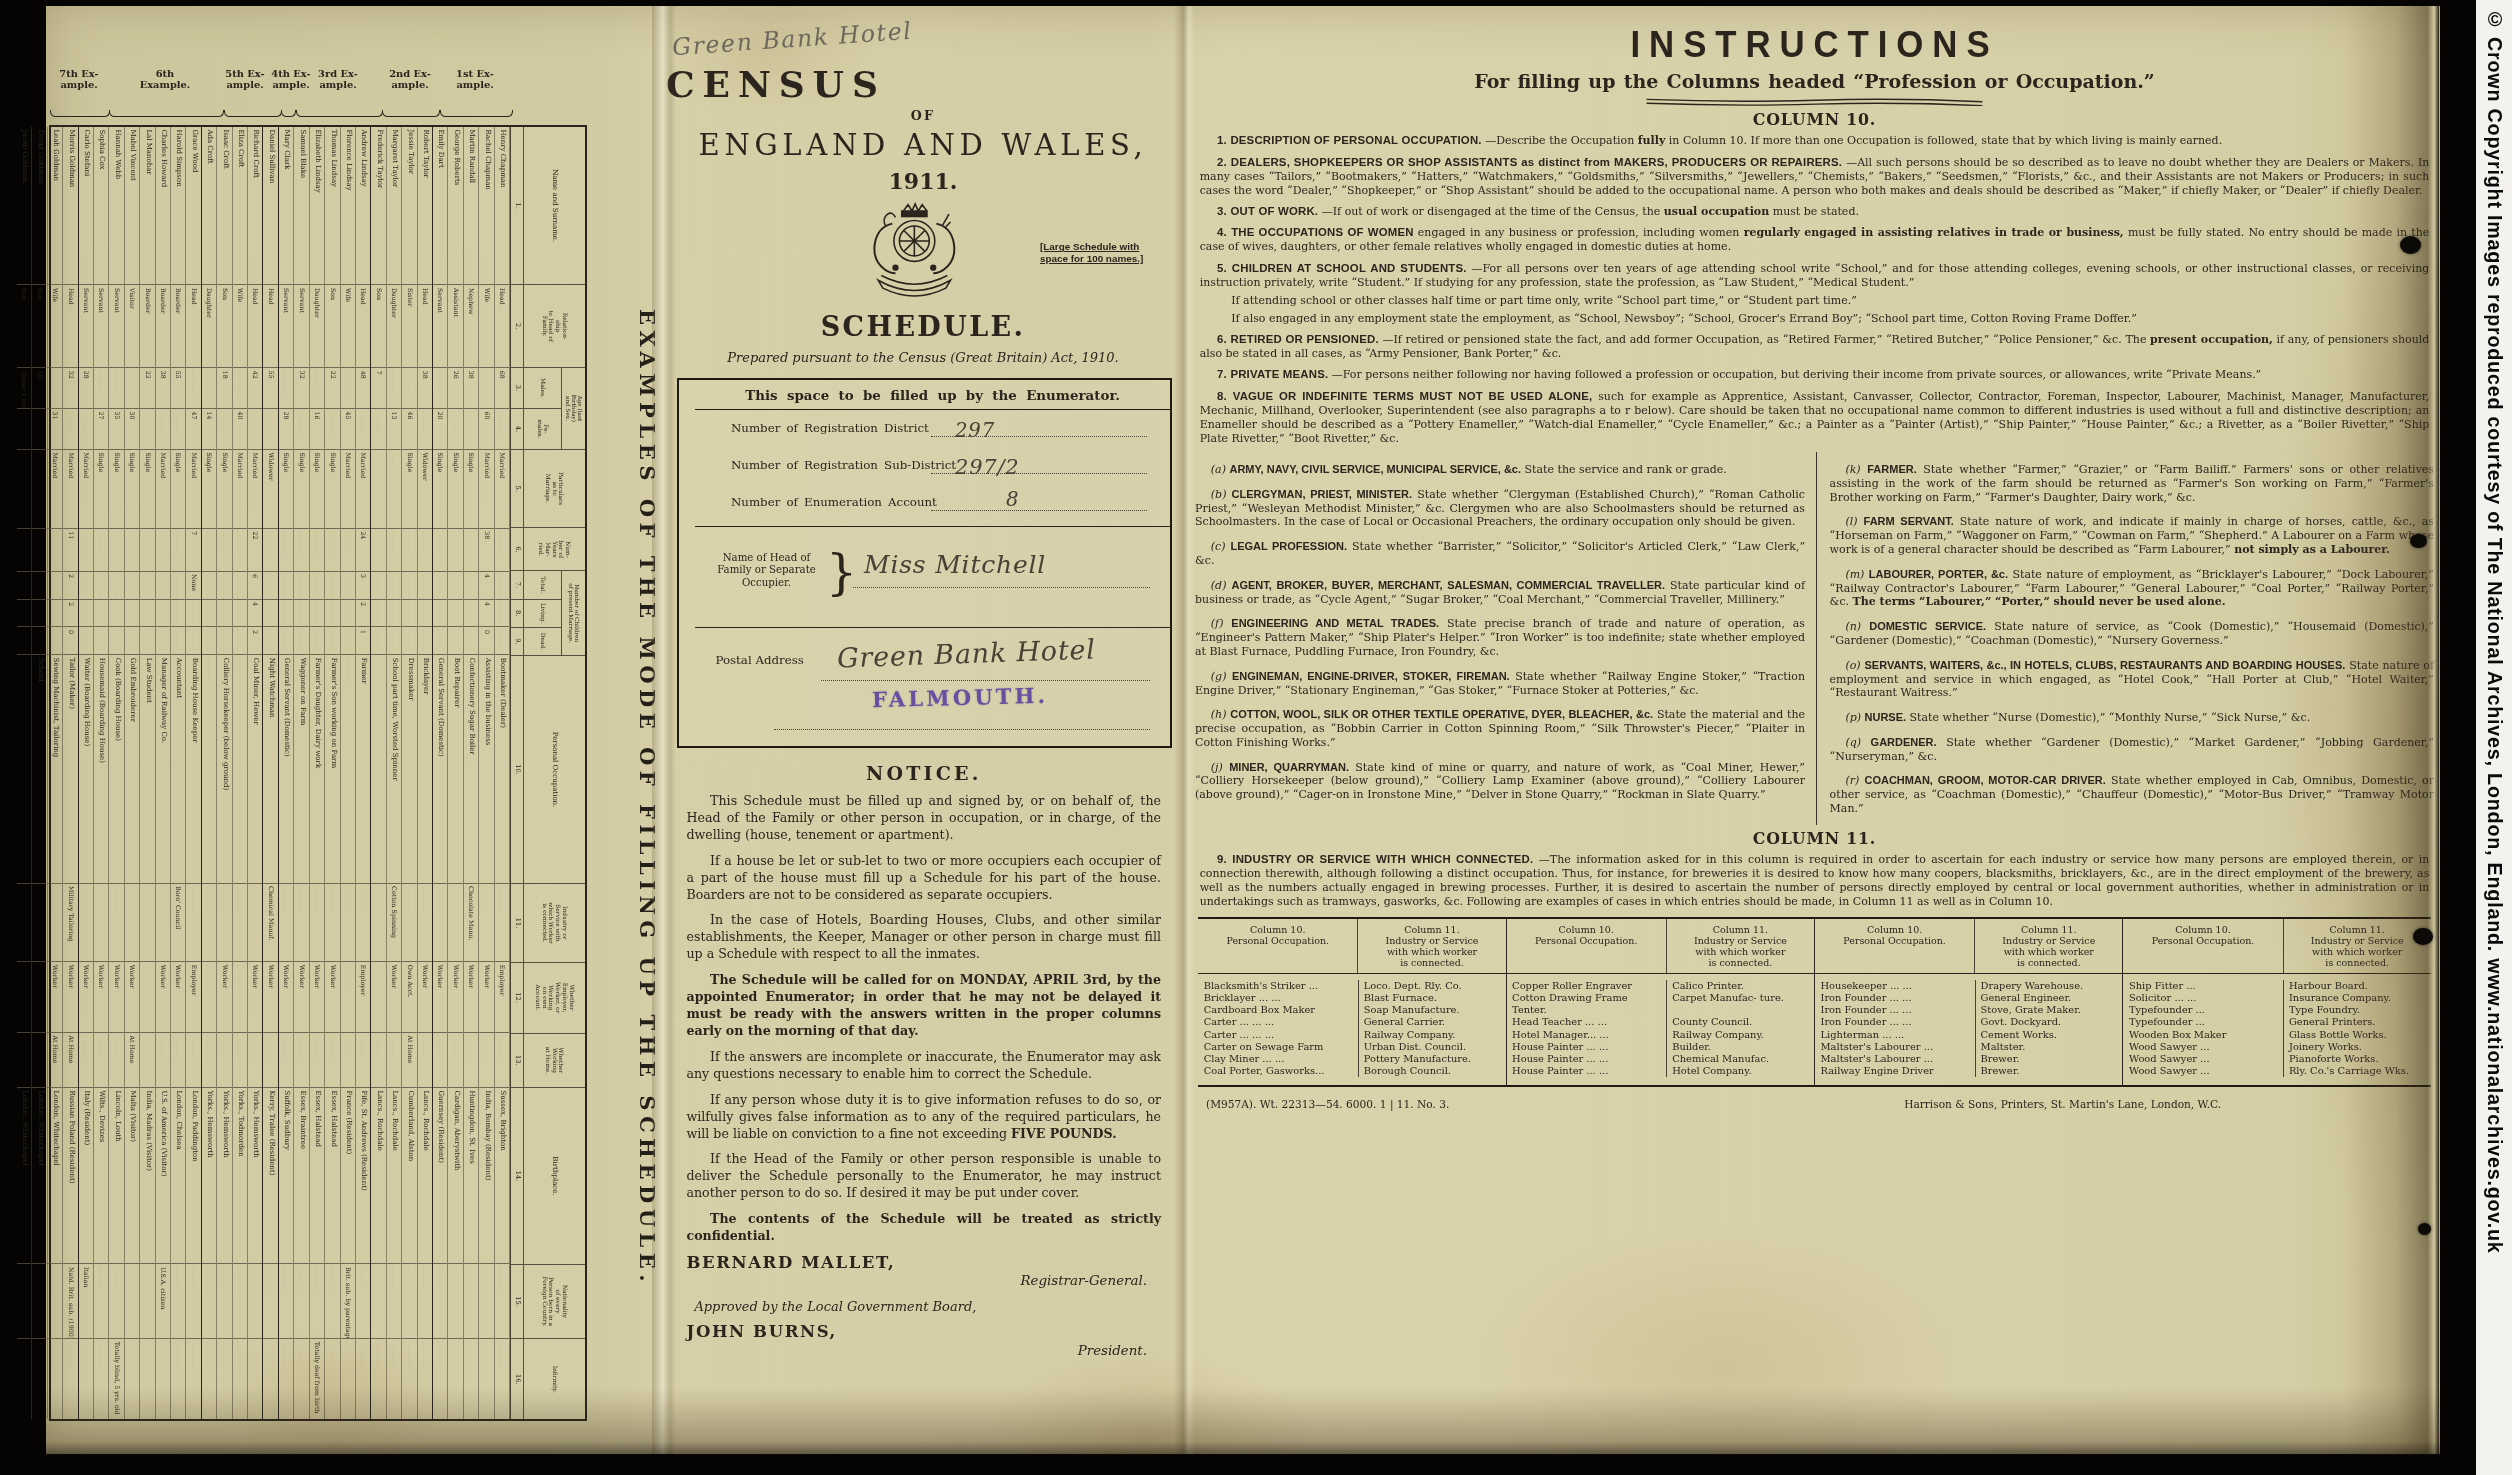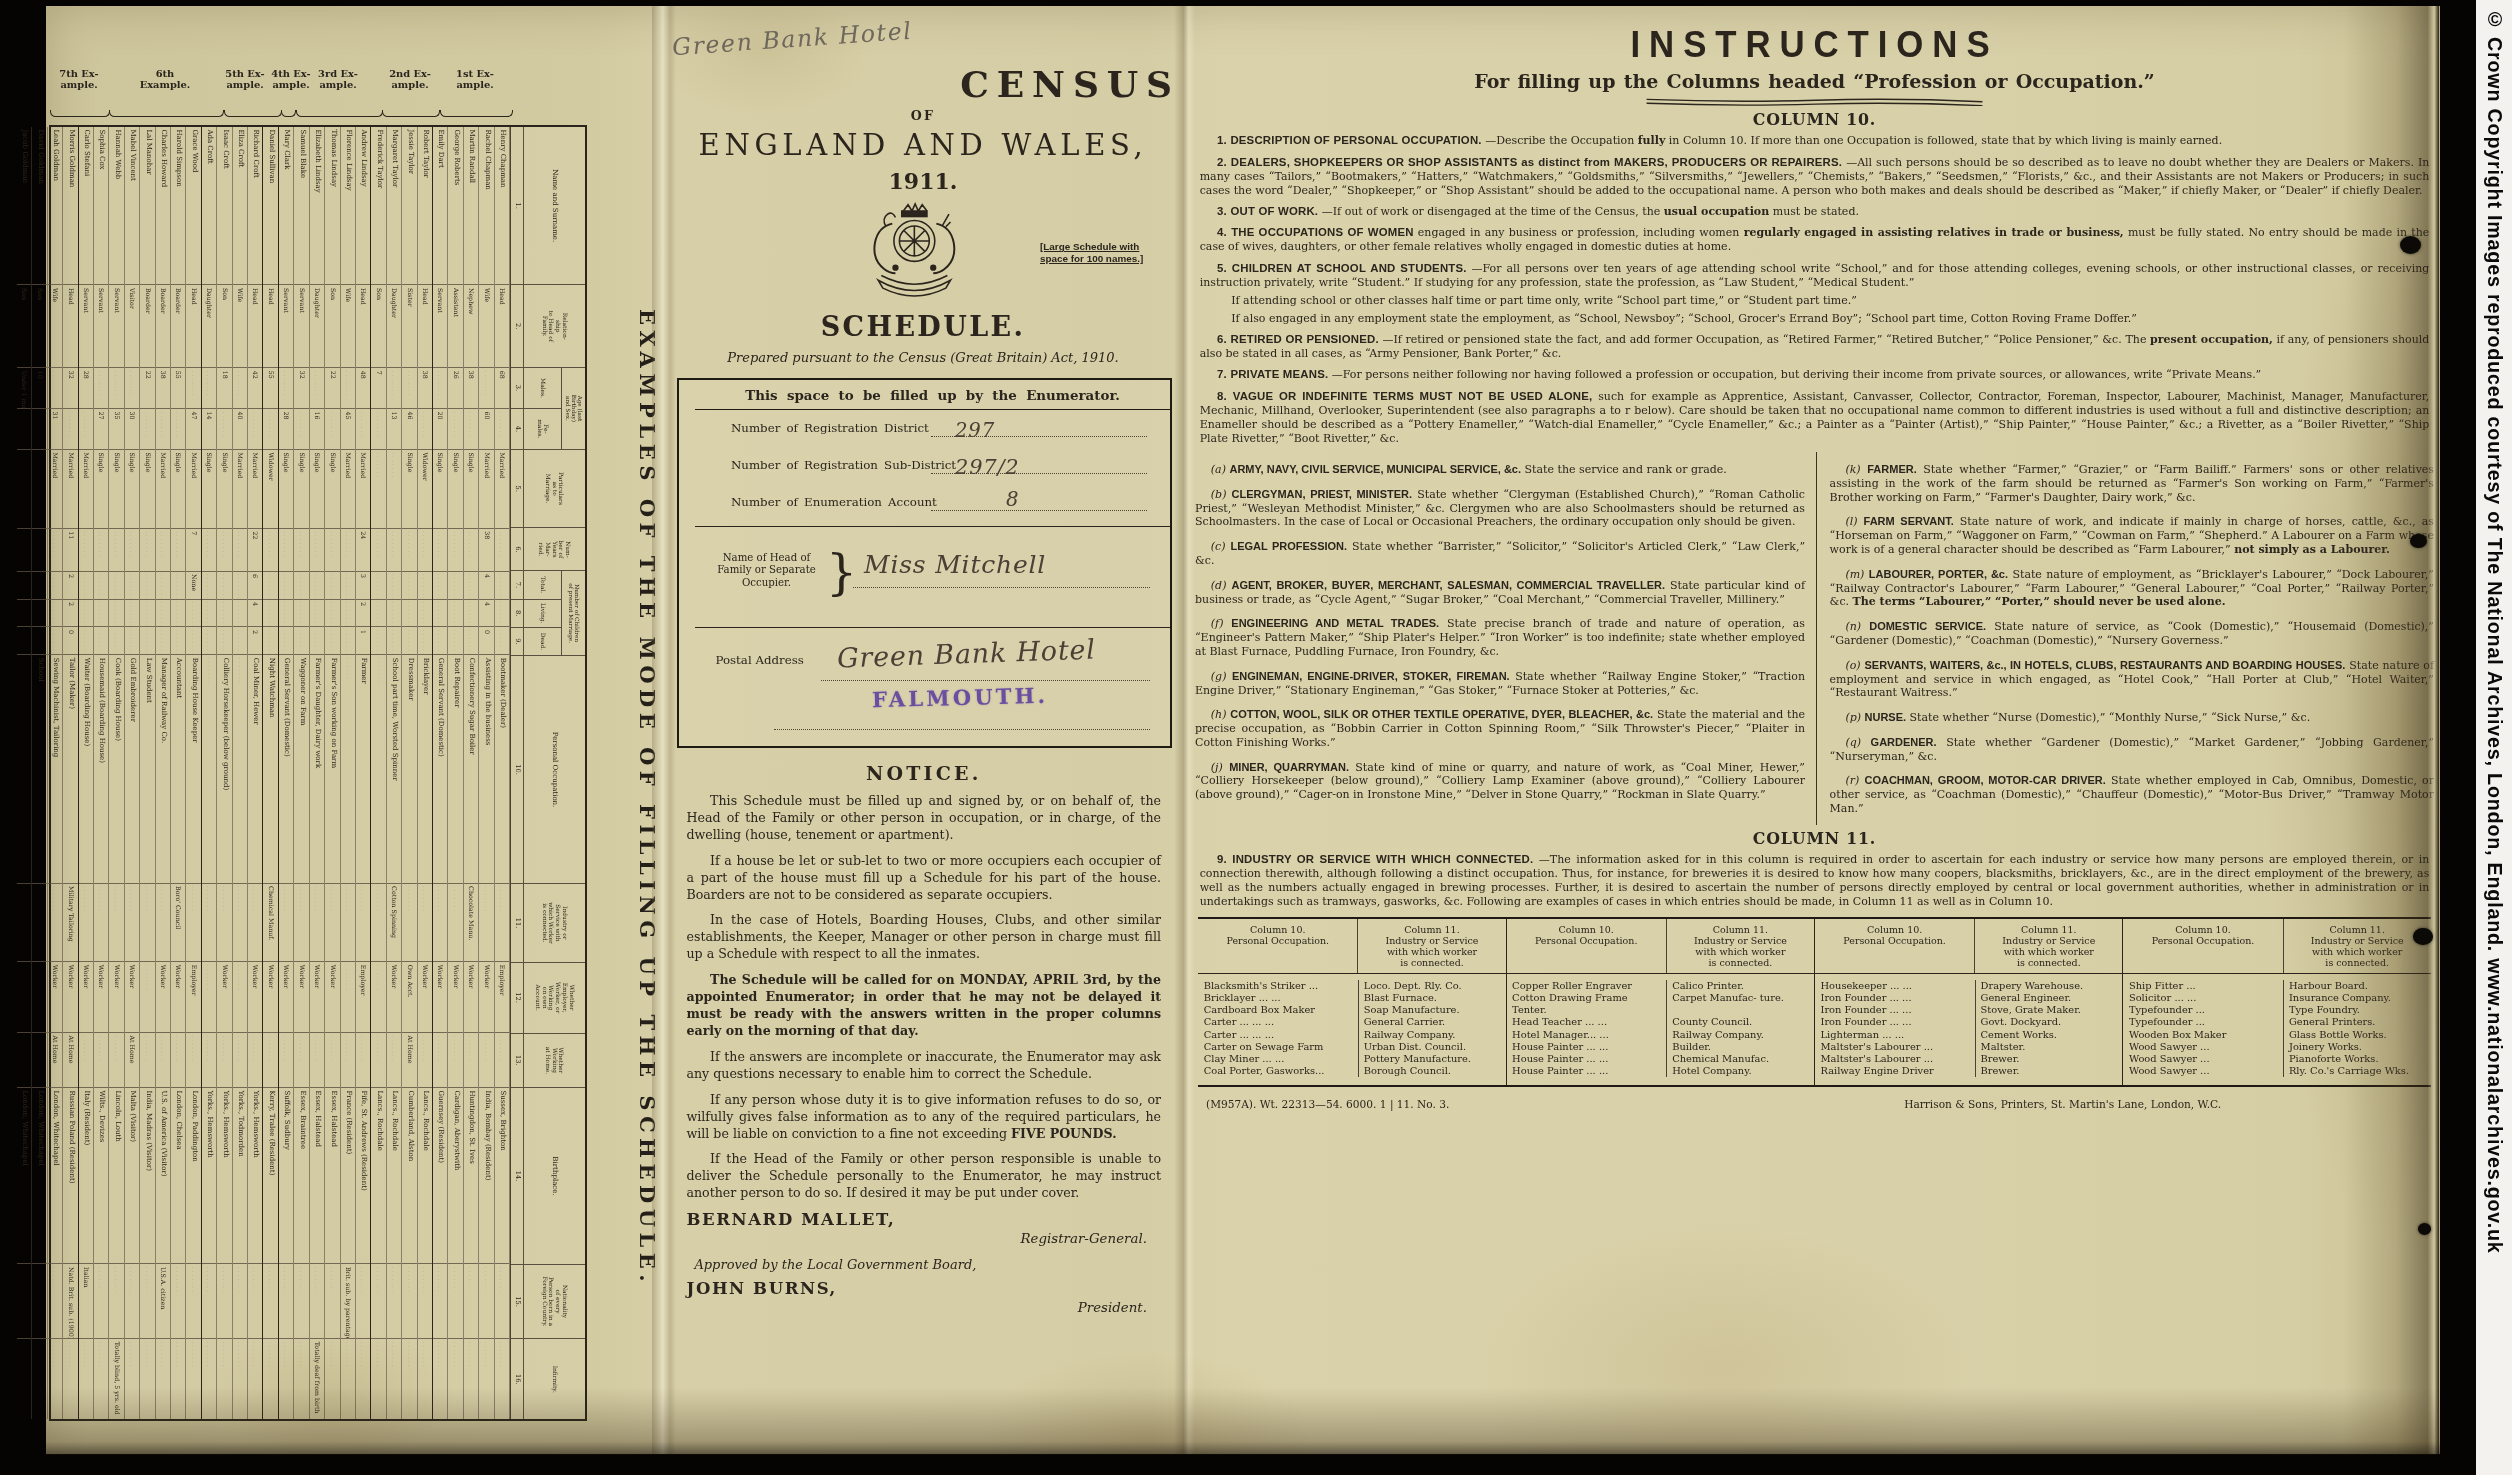--- a/index.html
+++ b/index.html
@@ -59,21 +59,21 @@
   .w1{width:158px}.w2{width:83px}.w3{width:41px}.w4{width:41px}.w5{width:79px}.w6{width:43px}
   .w7{width:28px}.w8{width:28px}.w9{width:28px}.w10{width:229px}.w11{width:79px}.w12{width:71px}
   .w13{width:55px}.w14{width:177px}.w15{width:75px}.w16{width:81px}
   #vtitle{position:absolute;left:660px;top:309px;width:1048px;transform:rotate(90deg);transform-origin:0 0;
     font-size:21px;font-weight:bold;letter-spacing:5.5px;white-space:nowrap;color:#241f18;}
   
   #midpage{position:absolute;left:666px;top:14px;width:514px;}
   .hand{font-style:italic;color:#4a4036;letter-spacing:0.8px;}
   .pencil{color:#6e675c;}
   #annot{position:absolute;left:6.3px;top:11px;font-size:23.6px;transform:rotate(-4deg);letter-spacing:1.6px;}
-  .t-census{font-size:36px;font-weight:bold;letter-spacing:7.9px;text-align:right;margin-top:49px;}
+  .t-census{font-size:36px;font-weight:bold;letter-spacing:7.9px;text-align:left;margin-top:49px;}
   .t-of{font-size:12.6px;font-weight:bold;letter-spacing:2.4px;text-align:center;margin-top:3.2px;}
   .t-ew{font-size:29px;letter-spacing:4.7px;text-align:center;margin-top:4.7px;}
   .t-year{font-size:22px;font-weight:bold;text-align:center;margin-top:6.3px;}
   #crestrow{position:relative;height:109px;margin-top:6.3px;}
   #crest{position:absolute;left:50%;transform:translateX(-58%);top:0;}
   #largenote{position:absolute;right:22px;top:41px;width:118px;font-family:"Liberation Sans",sans-serif;
      font-size:9.9px;font-weight:bold;line-height:11.8px;text-decoration:underline;}
   .t-schedule{font-size:27px;font-weight:bold;letter-spacing:2.4px;text-align:center;margin-top:1.6px;}
   .t-pursuant{font-size:13px;font-style:italic;text-align:center;margin-top:7.9px;}
   #enumbox{border:2.4px solid #1f1a13;margin:12.6px 7.9px 0 11px;background:rgba(255,250,225,.08);padding-left:16px;}
@@ -889,20 +889,21 @@
       <h2>NOTICE.</h2>
       <div>
 
       <p>This Schedule must be filled up and signed by, or on behalf of, the Head of the Family or other person in occupation, or in charge, of the dwelling (house, tenement or apartment).</p>
           <p>If a house be let or sub-let to two or more occupiers each occupier of a part of the house must fill up a Schedule for his part of the house.  Boarders are not to be considered as separate occupiers.</p>
           <p>In the case of Hotels, Boarding Houses, Clubs, and other similar establishments, the Keeper, Manager or other person in charge must fill up a Schedule with respect to all the inmates.</p>
           <p class="bold">The Schedule will be called for on MONDAY, APRIL 3rd, by the appointed Enumerator; in order that he may not be delayed it must be ready with the answers written in the proper columns early on the morning of that day.</p>
           <p>If the answers are incomplete or inaccurate, the Enumerator may ask any questions necessary to enable him to correct the Schedule.</p>
           <p>If any person whose duty it is to give information refuses to do so, or wilfully gives false information as to any of the required particulars, he will be liable on conviction to a fine not exceeding <b>FIVE POUNDS.</b></p>
           <p>If the Head of the Family or other person responsible is unable to deliver the Schedule personally to the Enumerator, he may instruct another person to do so.  If desired it may be put under cover.</p>
+          <p class="bold">The contents of the Schedule will be treated as strictly confidential.</p>
         </div>
       <div class="sigline">BERNARD MALLET,</div>
       <div class="sigrole">Registrar-General.</div>
       <div class="approved">Approved by the Local Government Board,</div>
       <div class="sigline">JOHN BURNS,</div>
       <div class="sigrole">President.</div>
     </div>
   </div>
 
   <div id="instr">

